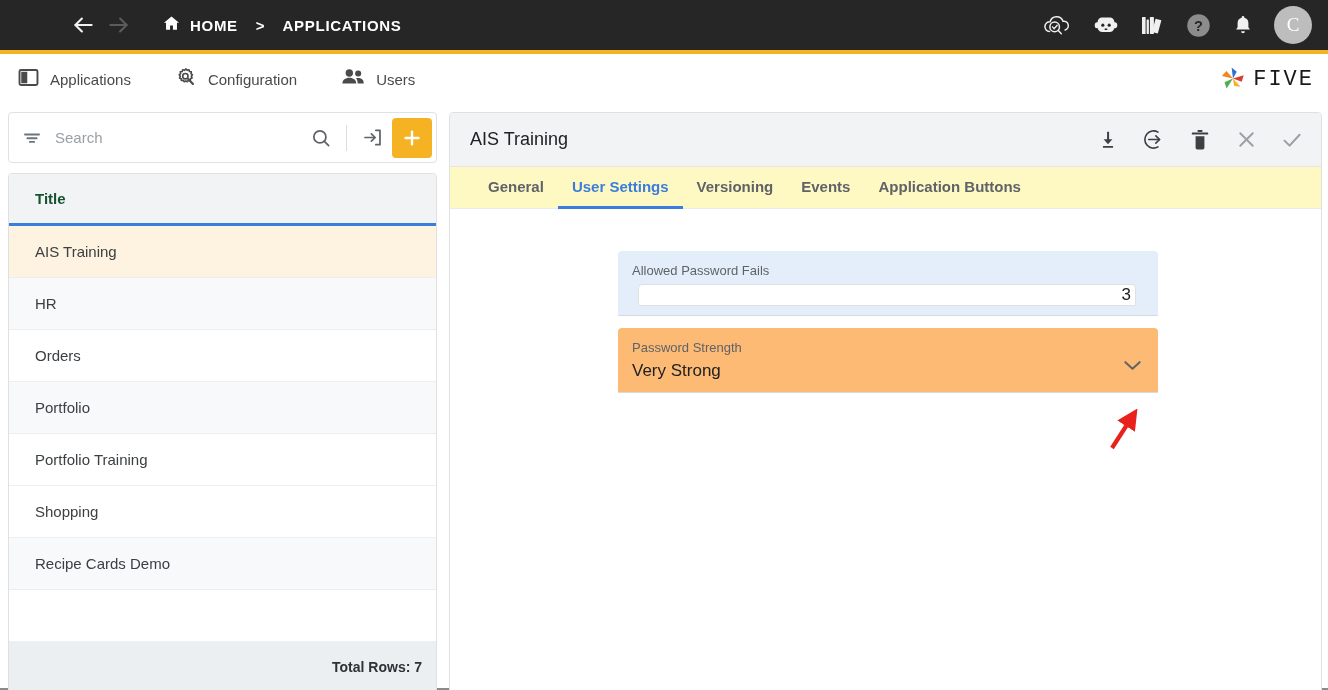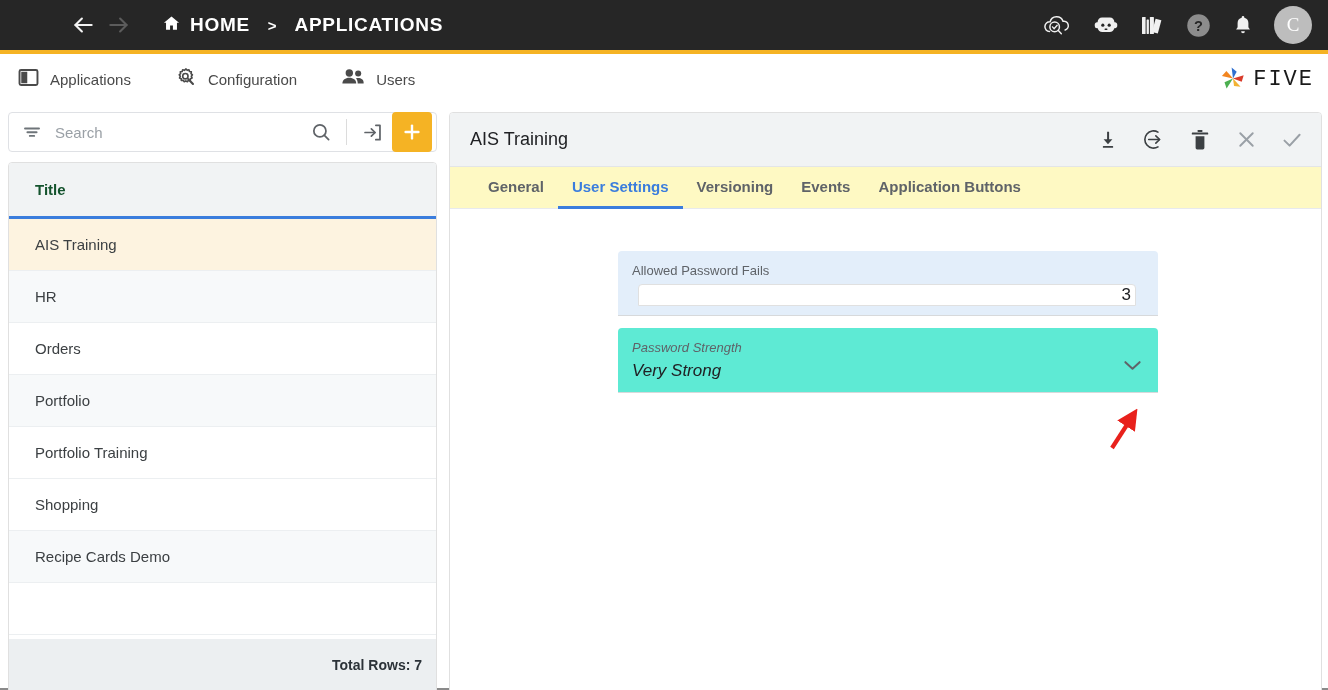--- a/index.html
+++ b/index.html
@@ -18,21 +18,21 @@
   }
   .topbar-accent { height: 4px; background: #f5b324; }
   .tb-icon { display:flex; align-items:center; justify-content:center; cursor:pointer; }
   .hamburger { width: 24px; height: 18px; display:flex; flex-direction:column; justify-content:space-between; margin-right: 22px; }
   .hamburger span { display:block; height:2.5px; background:#9e9e9e; border-radius:1px; }
   .nav-arrow { width: 30px; height: 30px; margin-right: 6px; }
   .nav-arrow svg { display:block; }
   .crumb-home { display:flex; align-items:center; margin-left: 22px; cursor:pointer; }
   .crumb-home svg { margin-right: 9px; }
   .crumb-text {
-    color:#fff; font-size:19px; font-weight:bold; letter-spacing:.7px;
+    color:#fff; font-size:15px; font-weight:bold; letter-spacing:.7px;
   }
   .crumb-sep { color:#fff; font-size:15px; margin: 0 18px; font-weight:600; }
   .topbar-right { margin-left:auto; display:flex; align-items:center; gap: 19px; }
   .avatar {
     width: 38px; height: 38px; border-radius: 50%; background:#bdbdbd;
     color:#fff; font-size:19px; display:flex; align-items:center; justify-content:center;
     cursor:pointer; font-family:"Liberation Serif", serif;
   }
 
   
@@ -47,21 +47,21 @@
     display:flex; align-items:center; gap:5px;
   }
   .five-word { font-size:22px; letter-spacing:2px; color:#1a1a1a; font-family:Liberation Mono, monospace; font-weight:500; }
 
   
   .body { display:flex; height: 588px; }
 
   
   .left { width: 443px; padding: 8px 0 0 8px; display:flex; flex-direction:column; }
   .searchbar {
-    height: 40px; border:1px solid #dfe1e5; border-radius:4px; background:#fff;
+    height: 51px; border:1px solid #dfe1e5; border-radius:4px; background:#fff;
     display:flex; align-items:center; padding-left: 12px; margin-right: 6px;
   }
   .filter-icon { width:22px; height:22px; display:flex; align-items:center; justify-content:center; cursor:pointer; }
   .search-input {
     flex:1; border:none; outline:none; font-size:15px; color:#333;
     margin-left: 12px; background:transparent; font-family:"Liberation Sans", sans-serif;
   }
   .search-input::placeholder { color:#9aa0a6; }
   .sb-btn { width:34px; height:34px; display:flex; align-items:center; justify-content:center; cursor:pointer; }
   .sb-divider { width:1px; height:26px; background:#dcdcdc; margin:0 8px; }
@@ -111,21 +111,21 @@
     content:""; position:absolute; left:0; right:0; bottom:-1px; height:3px; background:#3b7ddd;
   }
 
   .form { padding: 42px 0 0 0; position:relative; flex:1; }
   .field {
     width: 540px; margin-left: 168px; border-radius:4px 4px 0 0;
     padding: 11px 16px 9px 14px; position:relative; margin-bottom: 12px;
     border-bottom:1px solid #d7d9db;
   }
   .field.blue { background:#e3eefa; }
-  .field.cream { background:#5eead4;font-style:italic; }
+  .field.cream { background:#fdba74; }
   .field-label { font-size:13px; color:#5f6368; line-height: 1.4; }
   .field-value { font-size:17px; color:#202124; margin-top: 4px; min-height: 22px; }
   .field-value.right { text-align:right; padding-right: 4px; }
   .chevron { position:absolute; right: 16px; bottom: 16px; cursor:pointer; }
 
   .arrow-anno { position:absolute; left:0; top:0; pointer-events:none; }
 </style>
 </head>
 <body>
 

